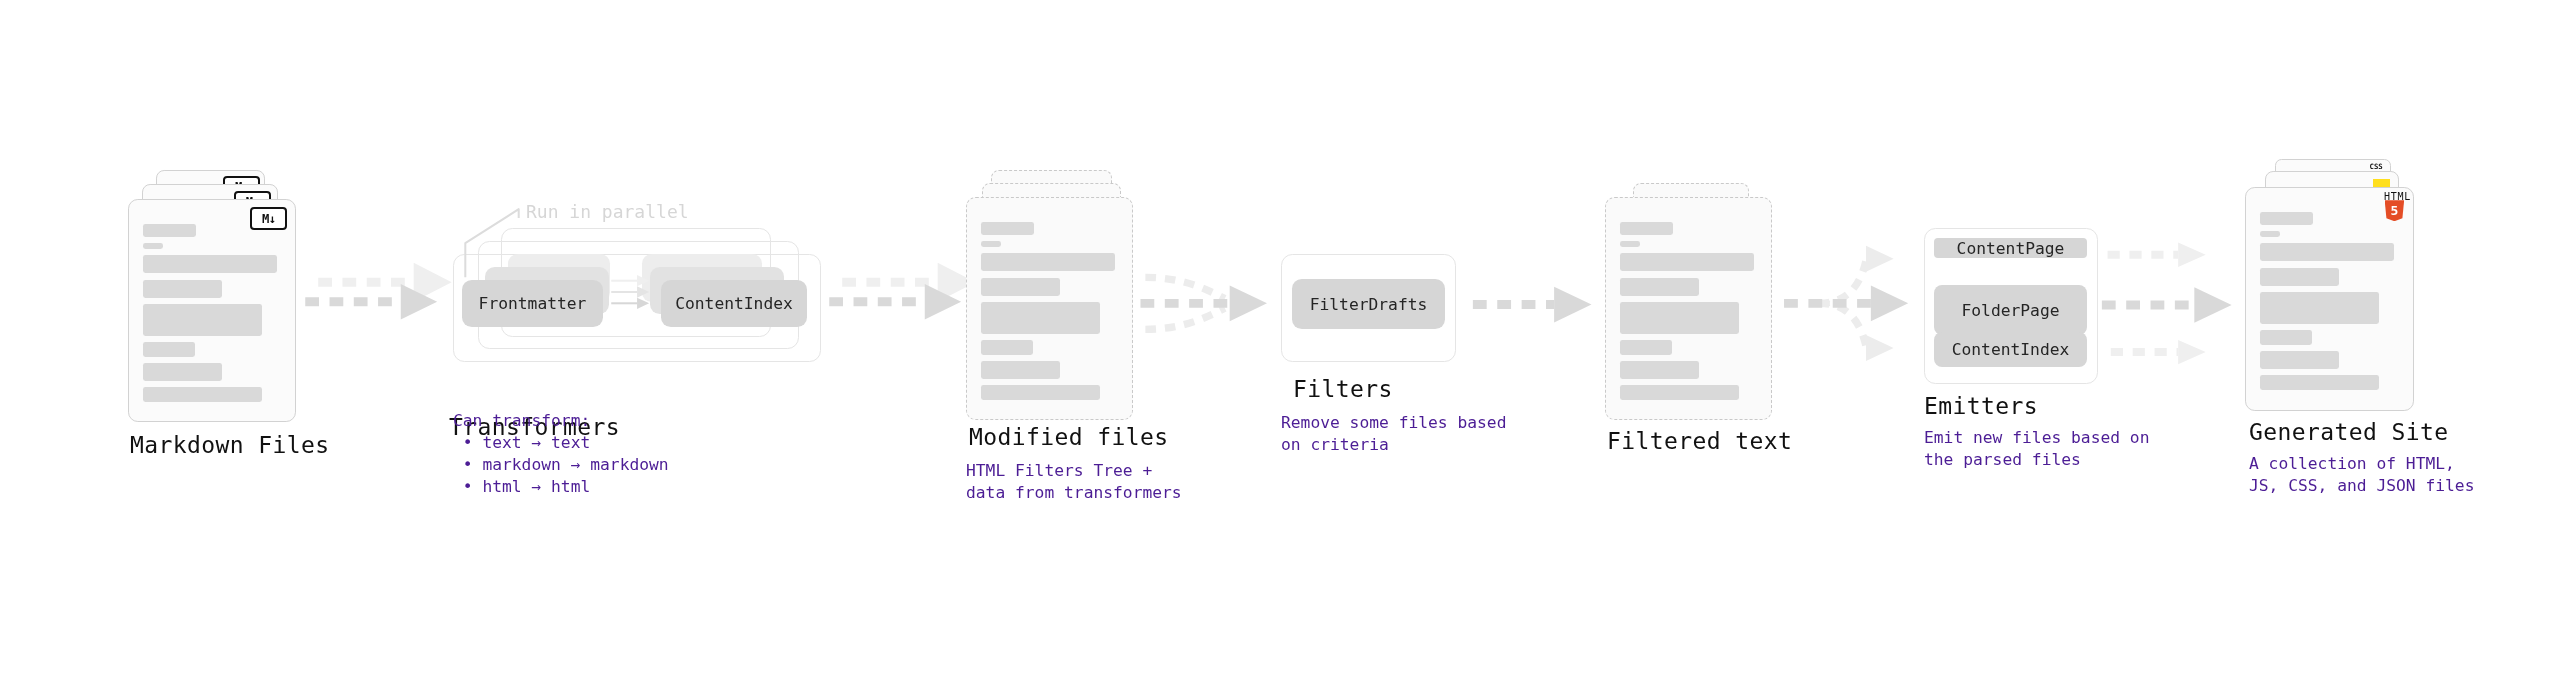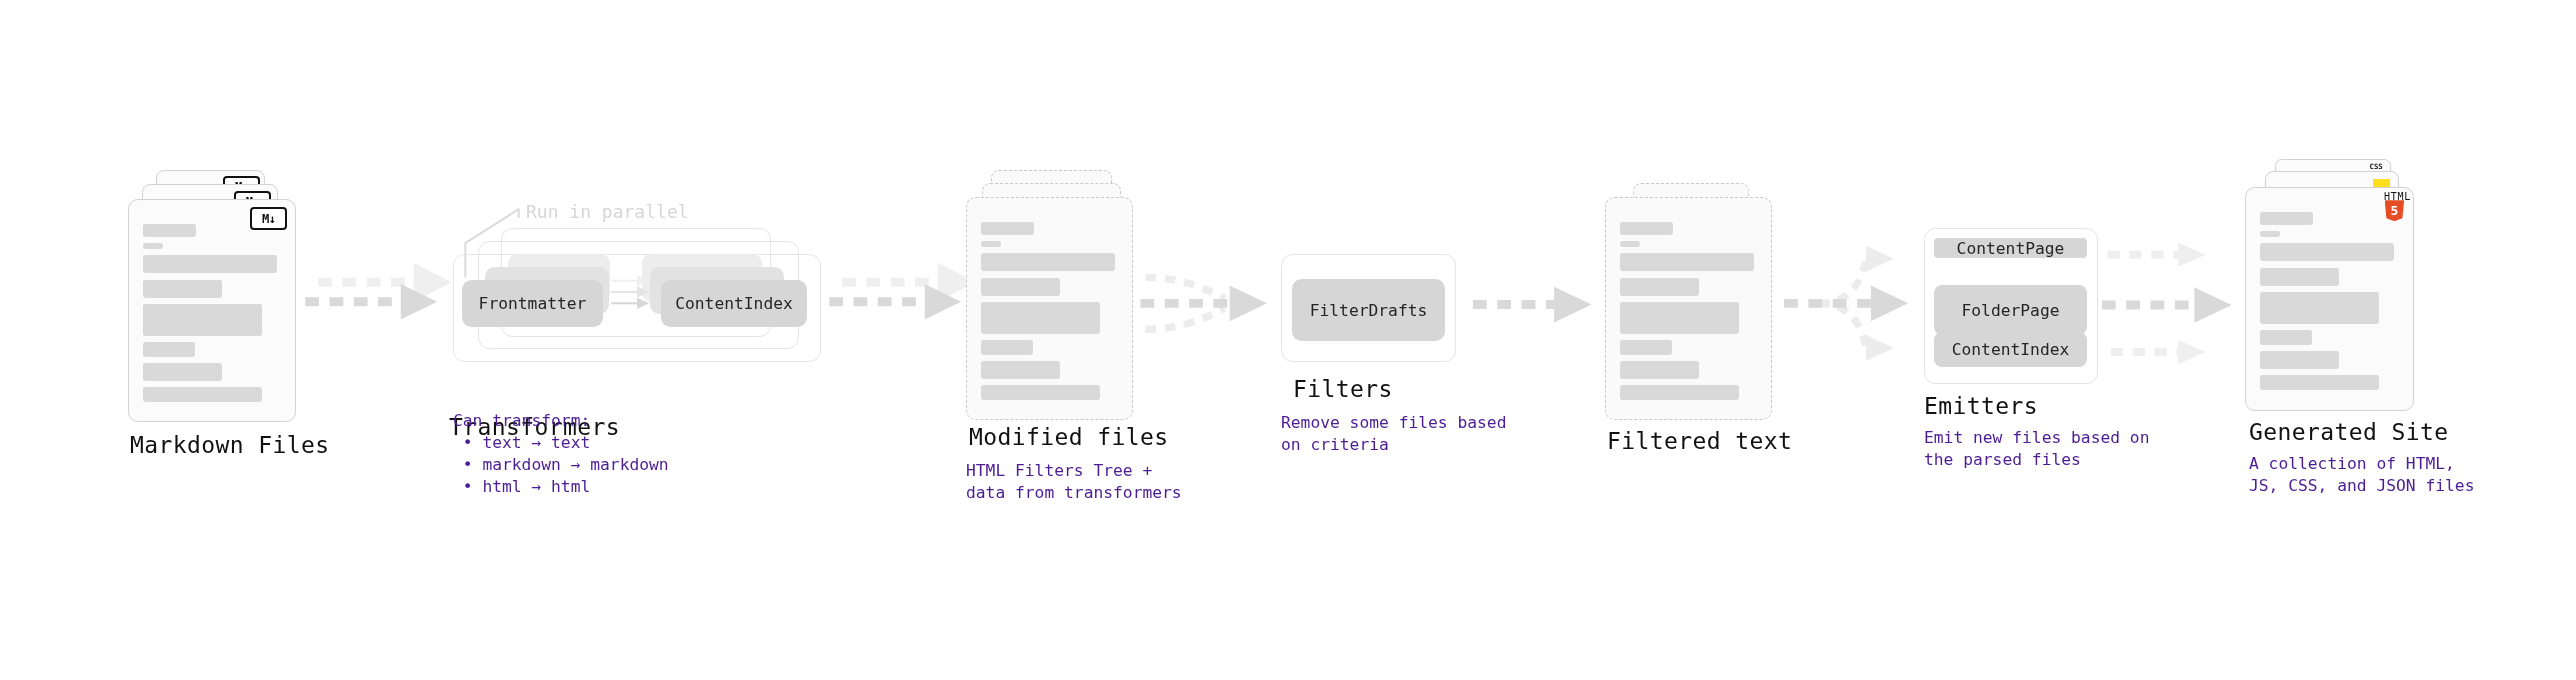--- a/index.html
+++ b/index.html
@@ -131,21 +131,21 @@
 
   <svg class="abs" style="left:1134px;top:256px;" width="146" height="102" viewBox="0 0 180 125">
     <path d="M 14,26 C 60,26 88,40 112,52" fill="none" stroke="#ececec" stroke-width="9" stroke-dasharray="13 11"></path>
     <path d="M 14,90 C 60,90 88,76 112,64" fill="none" stroke="#ececec" stroke-width="9" stroke-dasharray="13 11"></path>
     <line x1="8" y1="58" x2="118" y2="58" stroke="#d9d9d9" stroke-width="11" stroke-dasharray="17 13"></line>
     <polygon points="118,36 164,58 118,80" fill="#d9d9d9"></polygon>
   </svg>
 
   <div>
     <div class="container-box" style="left:1281px;top:254px;width:173px;height:106px;"></div>
-    <div class="pill" style="left:1292px;top:279px;width:153px;height:62px;">FilterDrafts</div>
+    <div class="pill" style="left:1292px;top:279px;width:153px;height:50px;">FilterDrafts</div>
     <div class="stage-label" style="left:1281px;top:376px;margin-left:12px;">Filters</div>
     <div class="stage-desc" style="left:1281px;top:412px;">Remove some files based
 on criteria</div>
   </div>
 
   <svg class="abs" style="left:1468px;top:280px;" width="130" height="49" viewBox="0 0 160 60">
     <line x1="6" y1="30" x2="106" y2="30" stroke="#d9d9d9" stroke-width="11" stroke-dasharray="17 13"></line>
     <polygon points="106,8 152,30 106,52" fill="#d9d9d9"></polygon>
   </svg>
 

